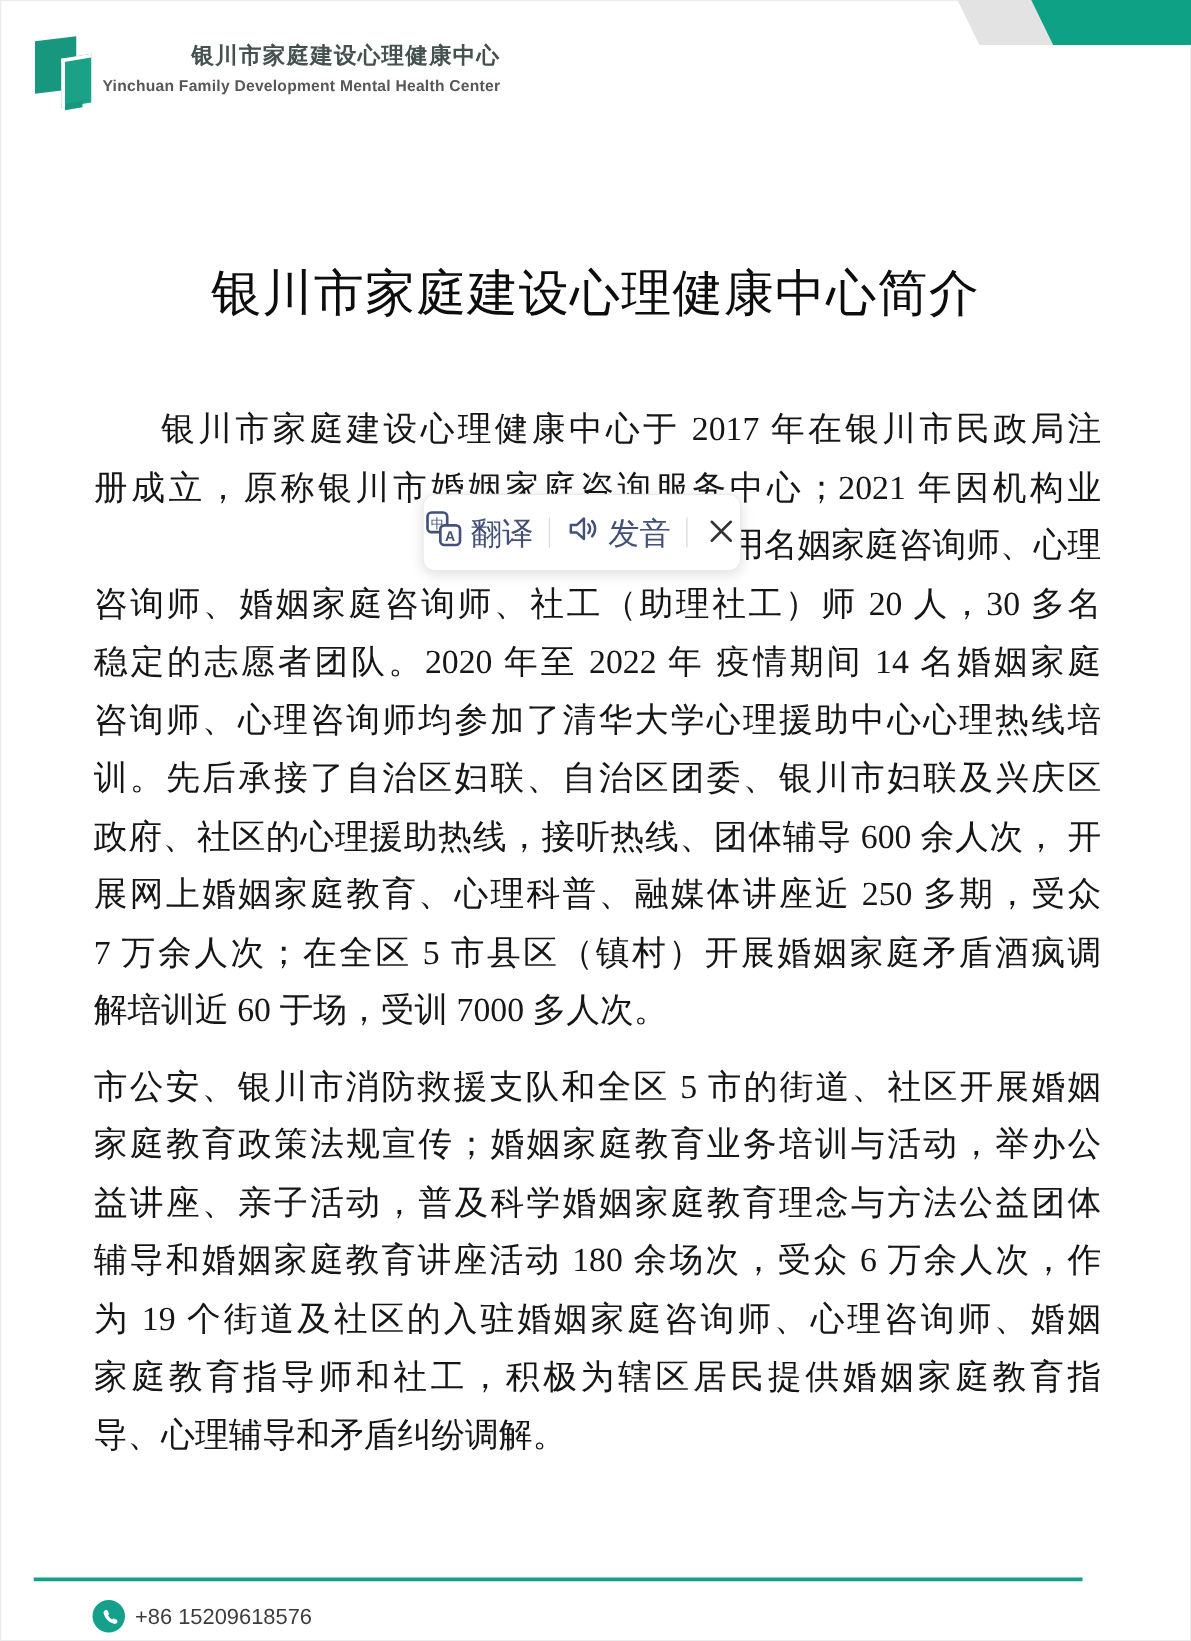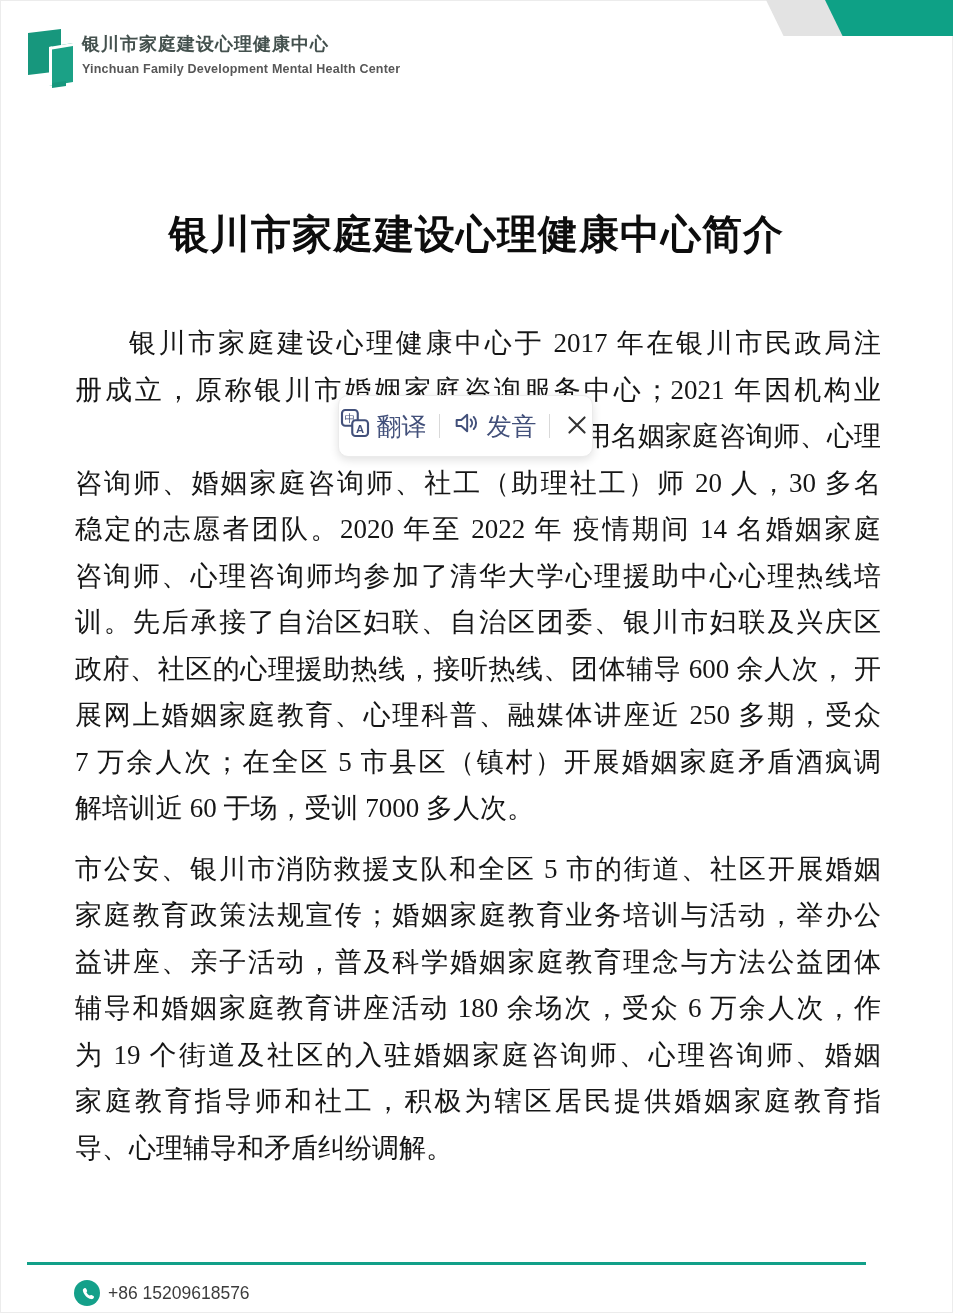--- a/index.html
+++ b/index.html
@@ -9,30 +9,30 @@
     background:#ffffff;
     overflow:hidden;
     box-shadow:inset 0 0 0 1px #ececec;
     font-family:"Liberation Serif", serif;
   }
   
   .logo{position:absolute;left:28px;top:26px;width:46px;height:58px;}
   .logo .s1{position:absolute;left:0;top:5px;width:33px;height:42px;background:#17977d;transform:skewY(-7deg);}
   .logo .s2{position:absolute;left:21px;top:19px;width:21px;height:36px;background:#1ba186;transform:skewY(-9deg);border-left:3px solid #fff;border-top:3px solid #fff;}
   .logo .s3{position:absolute;left:24px;top:56px;width:14px;height:5px;background:#17977d;transform:skewY(-9deg);}
-  .header-text{position:absolute;left:82px;top:32px;font-family:"Liberation Sans",sans-serif;}
+  .header-text{position:absolute;left:82px;top:32px;font-family:"Liberation Sans",sans-serif;text-align:right;}
   .header-cn{font-size:18px;font-weight:bold;color:#44514e;letter-spacing:1px;}
   .header-en{font-size:12.5px;color:#575757;margin-top:6px;letter-spacing:.2px;font-weight:bold;}
   .deco{position:absolute;top:0;height:36px;transform:skewX(26deg);transform-origin:0 0;}
   .deco-gray{left:766px;width:76px;background:#e3e3e3;z-index:1;}
   .deco-green{left:825px;width:220px;background:#0ea186;z-index:2;}
   
   .doc-title{
     position:absolute;left:0;right:0;top:207px;
-    text-align:center;font-size:40px;font-weight:bold;color:#0d0d0d;
+    text-align:center;font-size:40px;font-weight:normal;color:#0d0d0d;
     letter-spacing:1px;
   }
   
   .content{position:absolute;left:75px;width:806px;top:320px;font-size:27px;color:#161616;}
   .line{height:46.5px;line-height:46.5px;white-space:nowrap;}
   .fill{text-align:justify;text-align-last:justify;white-space:normal;}
   .indent{padding-left:54px;}
   .p2{margin-top:14px;}
   .line-split{display:flex;justify-content:flex-end;position:relative;}
   

